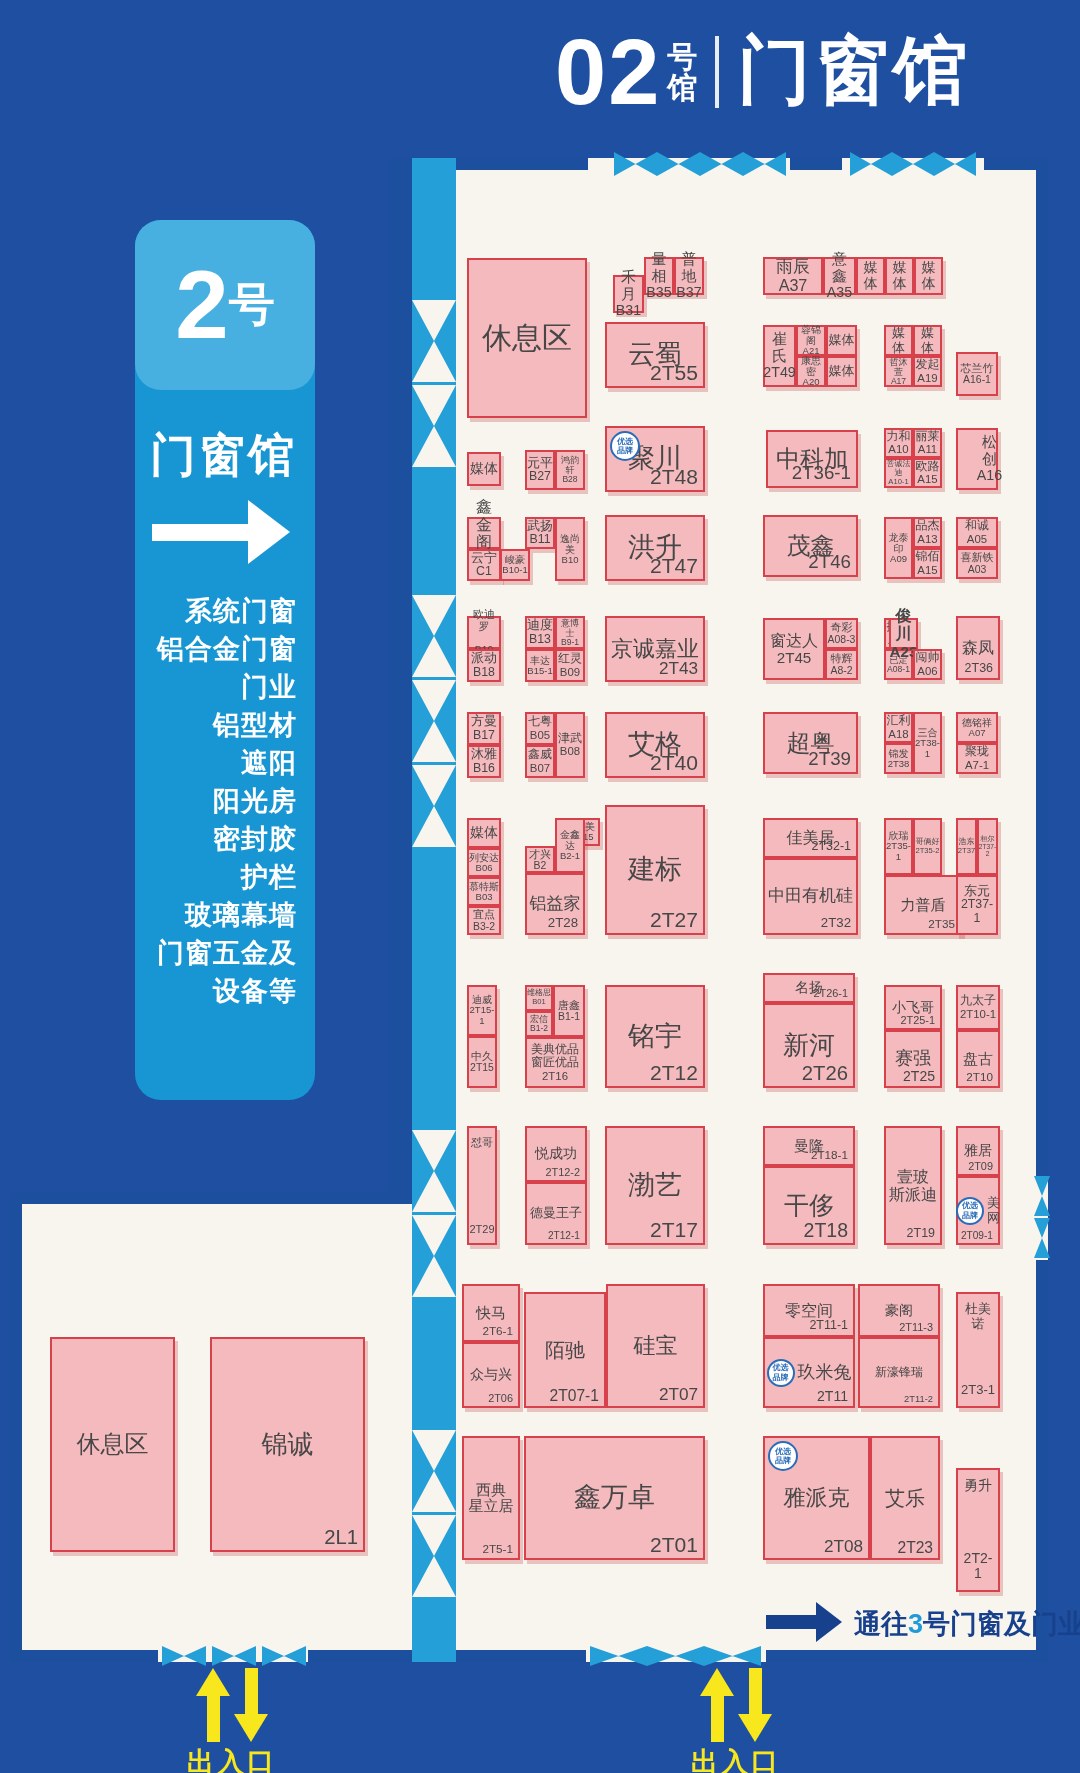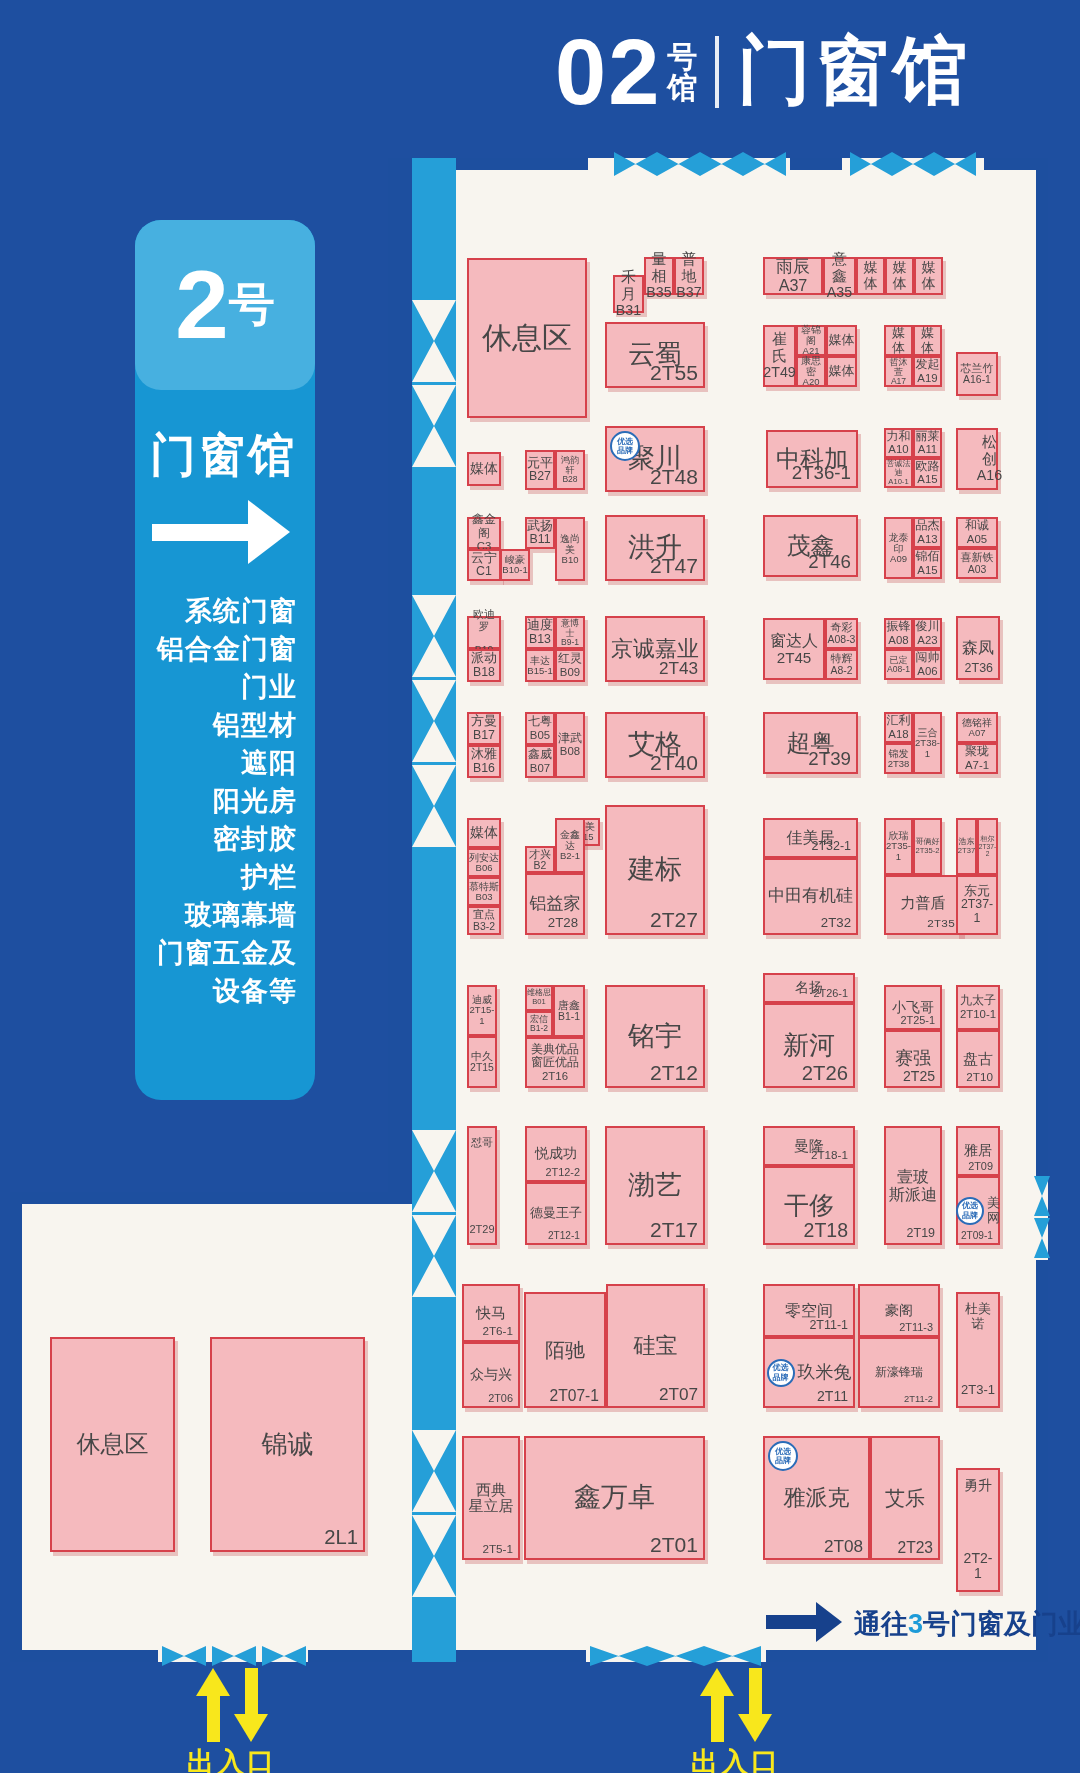--- a/index.html
+++ b/index.html
@@ -240,21 +240,21 @@
       <span class="bname">媒体</span>
     </div>
     <div class="booth t" style="left: 525px; top: 450px; width: 30px; height: 40px; font-size: 13px;">
       <span class="bname">元平</span>
       <span class="bcode">B27</span>
     </div>
     <div class="booth t" style="left: 555px; top: 450px; width: 30px; height: 40px; font-size: 9px;">
       <span class="bname">鸿韵轩</span>
       <span class="bcode">B28</span>
     </div>
-    <div class="booth t" style="left: 467px; top: 517px; width: 34px; height: 32px; font-size: 12px;">
+    <div class="booth t" style="left: 467px; top: 517px; width: 34px; height: 32px; font-size: 16px;">
       <span class="bname">鑫金阁</span>
       <span class="bcode">C3</span>
     </div>
     <div class="booth t" style="left: 467px; top: 549px; width: 34px; height: 32px; font-size: 13px;">
       <span class="bname">云宁</span>
       <span class="bcode">C1</span>
     </div>
     <div class="booth t" style="left: 525px; top: 517px; width: 30px; height: 32px; font-size: 13px;">
       <span class="bname">武扬</span>
       <span class="bcode">B11</span>
@@ -336,21 +336,21 @@
       <span class="bcode">A8-2</span>
     </div>
     <div class="booth t" style="left: 884px; top: 618px; width: 29px; height: 31px; font-size: 12px;">
       <span class="bname">振锋</span>
       <span class="bcode">A08</span>
     </div>
     <div class="booth t" style="left: 884px; top: 649px; width: 29px; height: 31px; font-size: 9px;">
       <span class="bname">已定</span>
       <span class="bcode">A08-1</span>
     </div>
-    <div class="booth t" style="left: 913px; top: 618px; width: 29px; height: 31px; font-size: 12px;">
+    <div class="booth t" style="left: 889px; top: 618px; width: 29px; height: 31px; font-size: 16px; font-weight: bold;">
       <span class="bname">俊川</span>
       <span class="bcode">A23</span>
     </div>
     <div class="booth t" style="left: 913px; top: 649px; width: 29px; height: 31px; font-size: 12px;">
       <span class="bname">闯帅</span>
       <span class="bcode">A06</span>
     </div>
     <div class="booth k" style="left: 956px; top: 616px; width: 44px; height: 64px; font-size: 16px;">
       <span class="bname">森凤</span>
       <span class="bcode">2T36</span>
@@ -447,21 +447,21 @@
       <span class="bcode">2T32</span>
     </div>
     <div class="booth t" style="left: 884px; top: 818px; width: 29px; height: 57px; font-size: 10px;">
       <span class="bname">欣瑞</span>
       <span class="bcode">2T35-1</span>
     </div>
     <div class="booth t" style="left: 913px; top: 818px; width: 29px; height: 57px; font-size: 8px;">
       <span class="bname">哥俩好</span>
       <span class="bcode">2T35-2</span>
     </div>
-    <div class="booth k" style="left: 884px; top: 875px; width: 78px; height: 60px; font-size: 15px; font-family: Liberation Mono, monospace;">
+    <div class="booth k" style="left: 884px; top: 875px; width: 78px; height: 60px; font-size: 15px;">
       <span class="bname">力普盾</span>
       <span class="bcode">2T35</span>
     </div>
     <div class="booth t" style="left: 956px; top: 818px; width: 21px; height: 57px; font-size: 8px;">
       <span class="bname">浩东</span>
       <span class="bcode">2T37</span>
     </div>
     <div class="booth t" style="left: 977px; top: 818px; width: 21px; height: 57px; font-size: 7px;">
       <span class="bname">桓尔</span>
       <span class="bcode">2T37-2</span>

